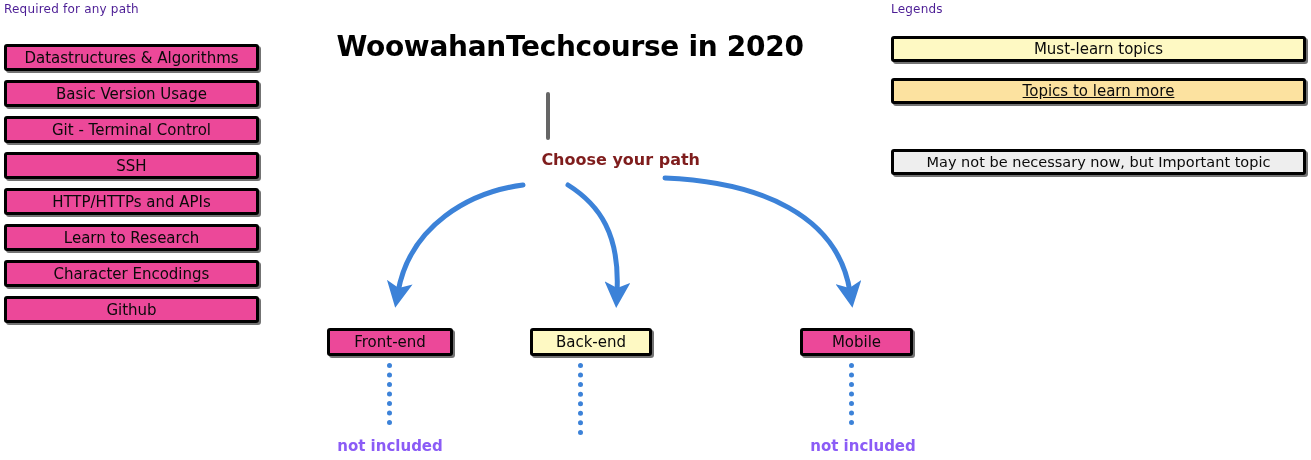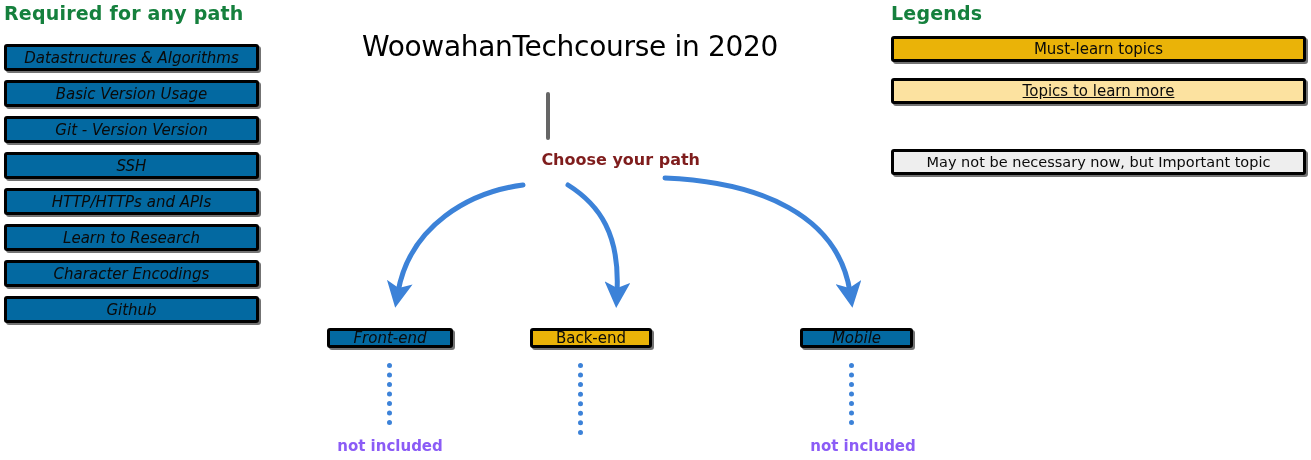--- a/index.html
+++ b/index.html
@@ -12,47 +12,47 @@
     height: 460px;
     position: relative;
     overflow: hidden;
     font-family: "DejaVu Sans", "Liberation Sans", sans-serif;
     color: #000000;
   }
 
   
   .section-heading {
     position: absolute;
-    font-size: 19px;
-    font-weight: bold;
+    font-size: 12px;
+    font-weight: normal;
     letter-spacing: 0.2px;
-    color: #15803d;
+    color: #4c1d95;
     white-space: nowrap;
   }
   #required-heading { left: 4px;   top: 2px; }
   #legends-heading  { left: 891px; top: 2px; }
 
   
   .box {
     position: absolute;
     box-sizing: border-box;
     border: 3px solid #000000;
     border-radius: 3px;
     display: flex;
     align-items: center;
     justify-content: center;
     font-size: 15px;
     font-weight: 500;
     color: #0a0a0a;
     white-space: nowrap;
     box-shadow: 2px 2px 0 rgba(0,0,0,0.55);
   }
-  .box.gold  { background: #0369a1; font-style: italic; }
+  .box.gold  { background: #ec4899; }
   .box.cream { background: #fce2a0; text-decoration: underline; }
-  .box.yellow{ background: #eab308; }
+  .box.yellow{ background: #fef9c3; }
   .box.gray  { background: #eeeeee; }
 
   
   #required-list .box {
     left: 4px;
     width: 255px;
     height: 27px;
   }
 
   
@@ -64,21 +64,21 @@
   #legend-list .box.gray { font-size: 14.5px; margin-top: 35px; }
 
   
   #chart-title {
     position: absolute;
     left: 330px;
     top: 30px;
     width: 480px;
     text-align: center;
     font-size: 28px;
-    font-weight: normal;
+    font-weight: bold;
     letter-spacing: -0.3px;
     color: #000;
     white-space: nowrap;
   }
 
   
   #title-stem {
     position: absolute;
     left: 546px;
     top: 92px;
@@ -104,21 +104,21 @@
     position: absolute;
     left: 0;
     top: 0;
     width: 1311px;
     height: 460px;
     pointer-events: none;
   }
 
   
   .path-box {
-    height: 20px;
+    height: 28px;
     font-size: 15px;
   }
 
   
   .dotted-line {
     position: absolute;
     width: 5px;
     border-left: 5px dotted #3c82d8;
   }
 
@@ -133,21 +133,21 @@
   }
 </style>
 </head>
 <body>
 
 <div class="section-heading" id="required-heading">Required for any path</div>
 
 <div id="required-list">
   <div class="box gold" style="top:44px">Datastructures &amp; Algorithms</div>
   <div class="box gold" style="top:80px">Basic Version Usage</div>
-  <div class="box gold" style="top:116px">Git - Version Version</div>
+  <div class="box gold" style="top:116px">Git - Terminal Control</div>
   <div class="box gold" style="top:152px">SSH</div>
   <div class="box gold" style="top:188px">HTTP/HTTPs and APIs</div>
   <div class="box gold" style="top:224px">Learn to Research</div>
   <div class="box gold" style="top:260px">Character Encodings</div>
   <div class="box gold" style="top:296px">Github</div>
 </div>
 
 <div class="section-heading" id="legends-heading">Legends</div>
 
 <div id="legend-list">

